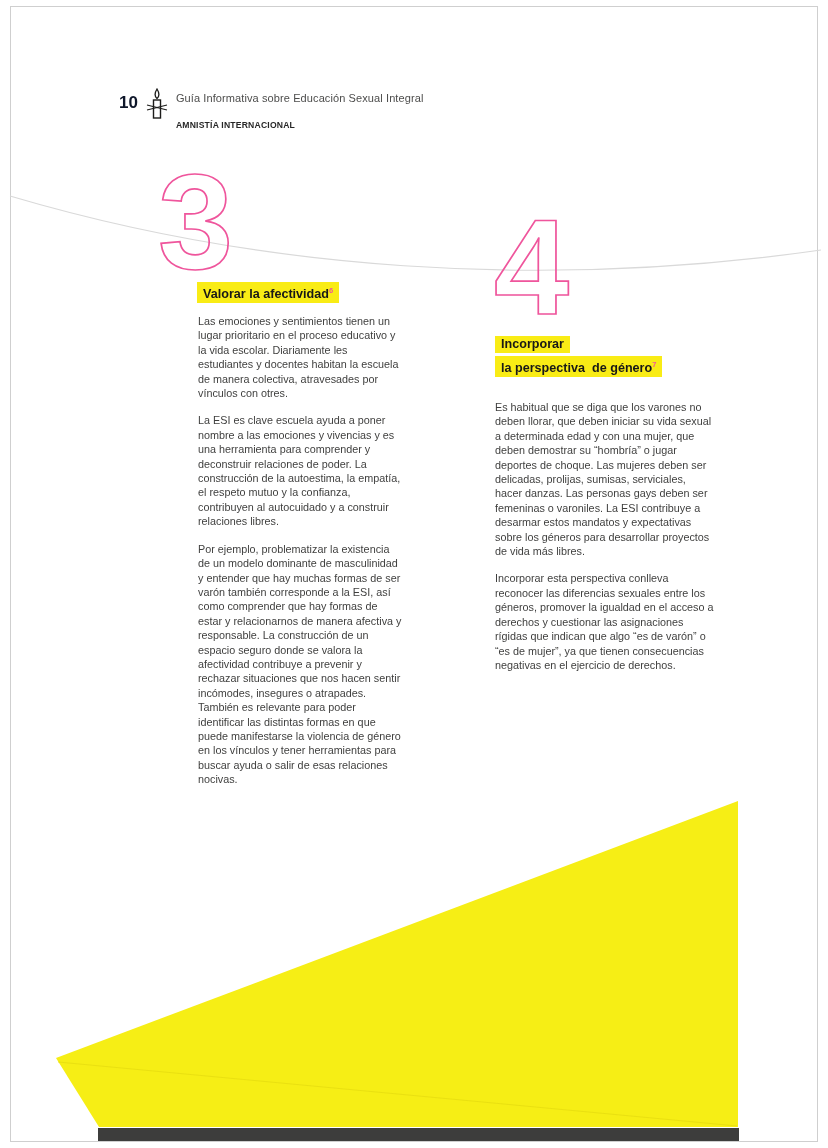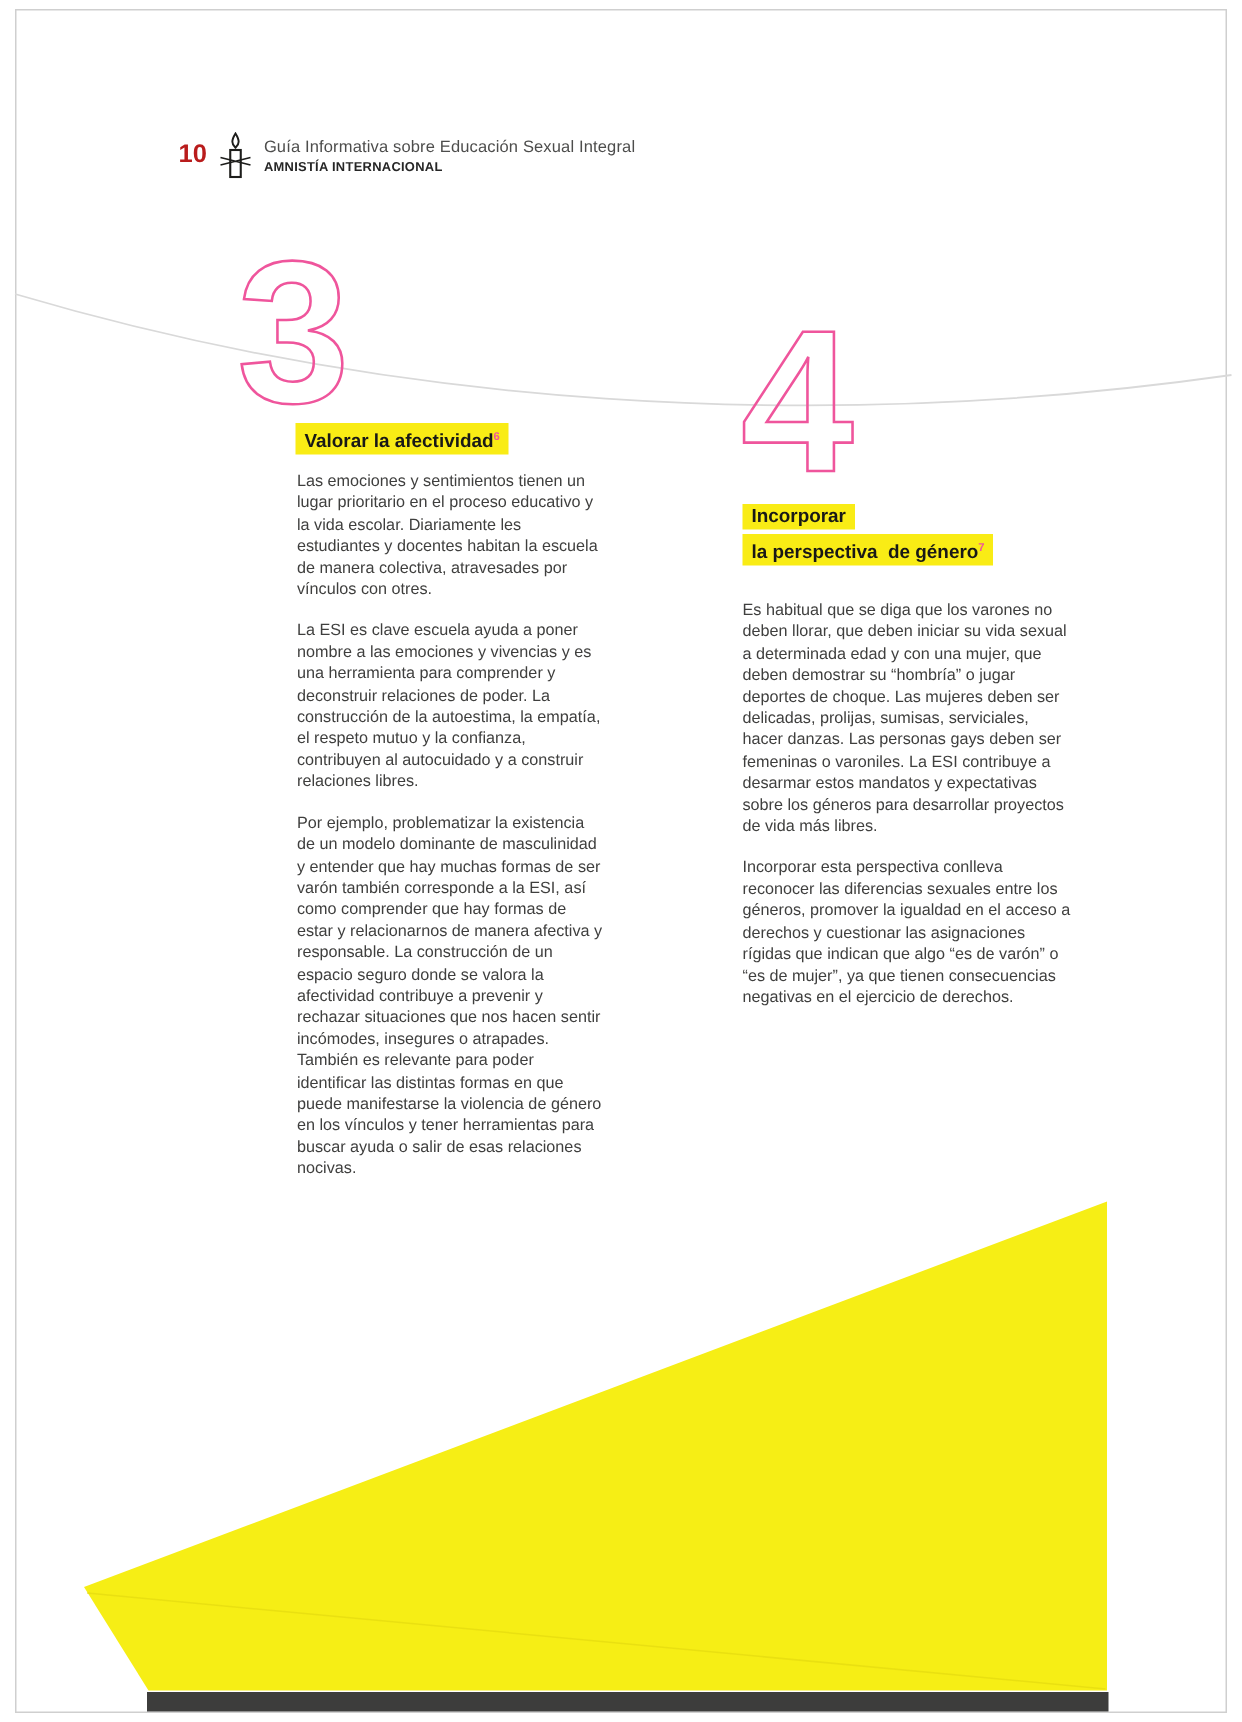--- a/index.html
+++ b/index.html
@@ -5,25 +5,25 @@
   *{margin:0;padding:0;box-sizing:border-box}
   html,body{width:828px;height:1148px}
   body{font-family:"Liberation Sans",sans-serif;background:#ffffff;position:relative;overflow:hidden;color:#3f3f3e}
   .page-border{position:absolute;left:10px;top:6px;width:808px;height:1136px;border:1px solid #cfcfcf;z-index:0}
   .bg-svg{position:absolute;left:0;top:0;z-index:1;pointer-events:none}
   .curve{fill:none;stroke:#d9d9d9;stroke-width:1.2}
   .wedge{fill:var(--wedge-yellow,#f6ee15)}
   .crease{stroke:#e4da10;stroke-width:1;fill:none;opacity:.7}
   .bottom-bar{position:absolute;left:98px;top:1128px;width:641px;height:13px;background:var(--bottom-bar,#3d3d3c);z-index:2}
   .page-header{position:absolute;left:119px;top:88px;display:flex;align-items:flex-start;gap:8px;z-index:3}
-  .page-number{font-size:17px;font-weight:700;color:#b91c1c;line-height:30px}
+  .page-number{font-size:17px;font-weight:700;color:#0f172a;line-height:30px}
   .logo{width:22px;height:32px;flex:0 0 auto}
   .header-text{padding-top:4px}
   .header-sub{font-size:11px;color:#4d4d4c;letter-spacing:.1px}
-  .header-org{font-size:8.6px;font-weight:700;color:#262626;letter-spacing:.2px;margin-top:2px}
+  .header-org{font-size:8.6px;font-weight:700;color:#262626;letter-spacing:.2px;margin-top:16px}
   .bignum{position:absolute;z-index:2}
   .bignum text{font-family:"Liberation Sans",sans-serif;font-weight:700;font-size:135px;fill:none;stroke:var(--accent-pink,#ef559c);stroke-width:1.7px}
   .heading{position:absolute;z-index:4;font-weight:700;font-size:12.6px;color:#181817;line-height:13px}
   .hl{display:inline-block;background:var(--highlight-yellow,#f9ec15);padding:2px 6px;margin-bottom:3px;white-space:pre}
   .note{color:var(--accent-pink,#ef559c);font-weight:700;font-size:8px}
   sup.note{font-size:7.5px}
   .body-col{position:absolute;z-index:4;font-size:10.8px;line-height:14.4px;color:#3f3f3e}
   .body-col p{margin:0 0 13px 0}
   .bold{font-weight:400}
 </style>

